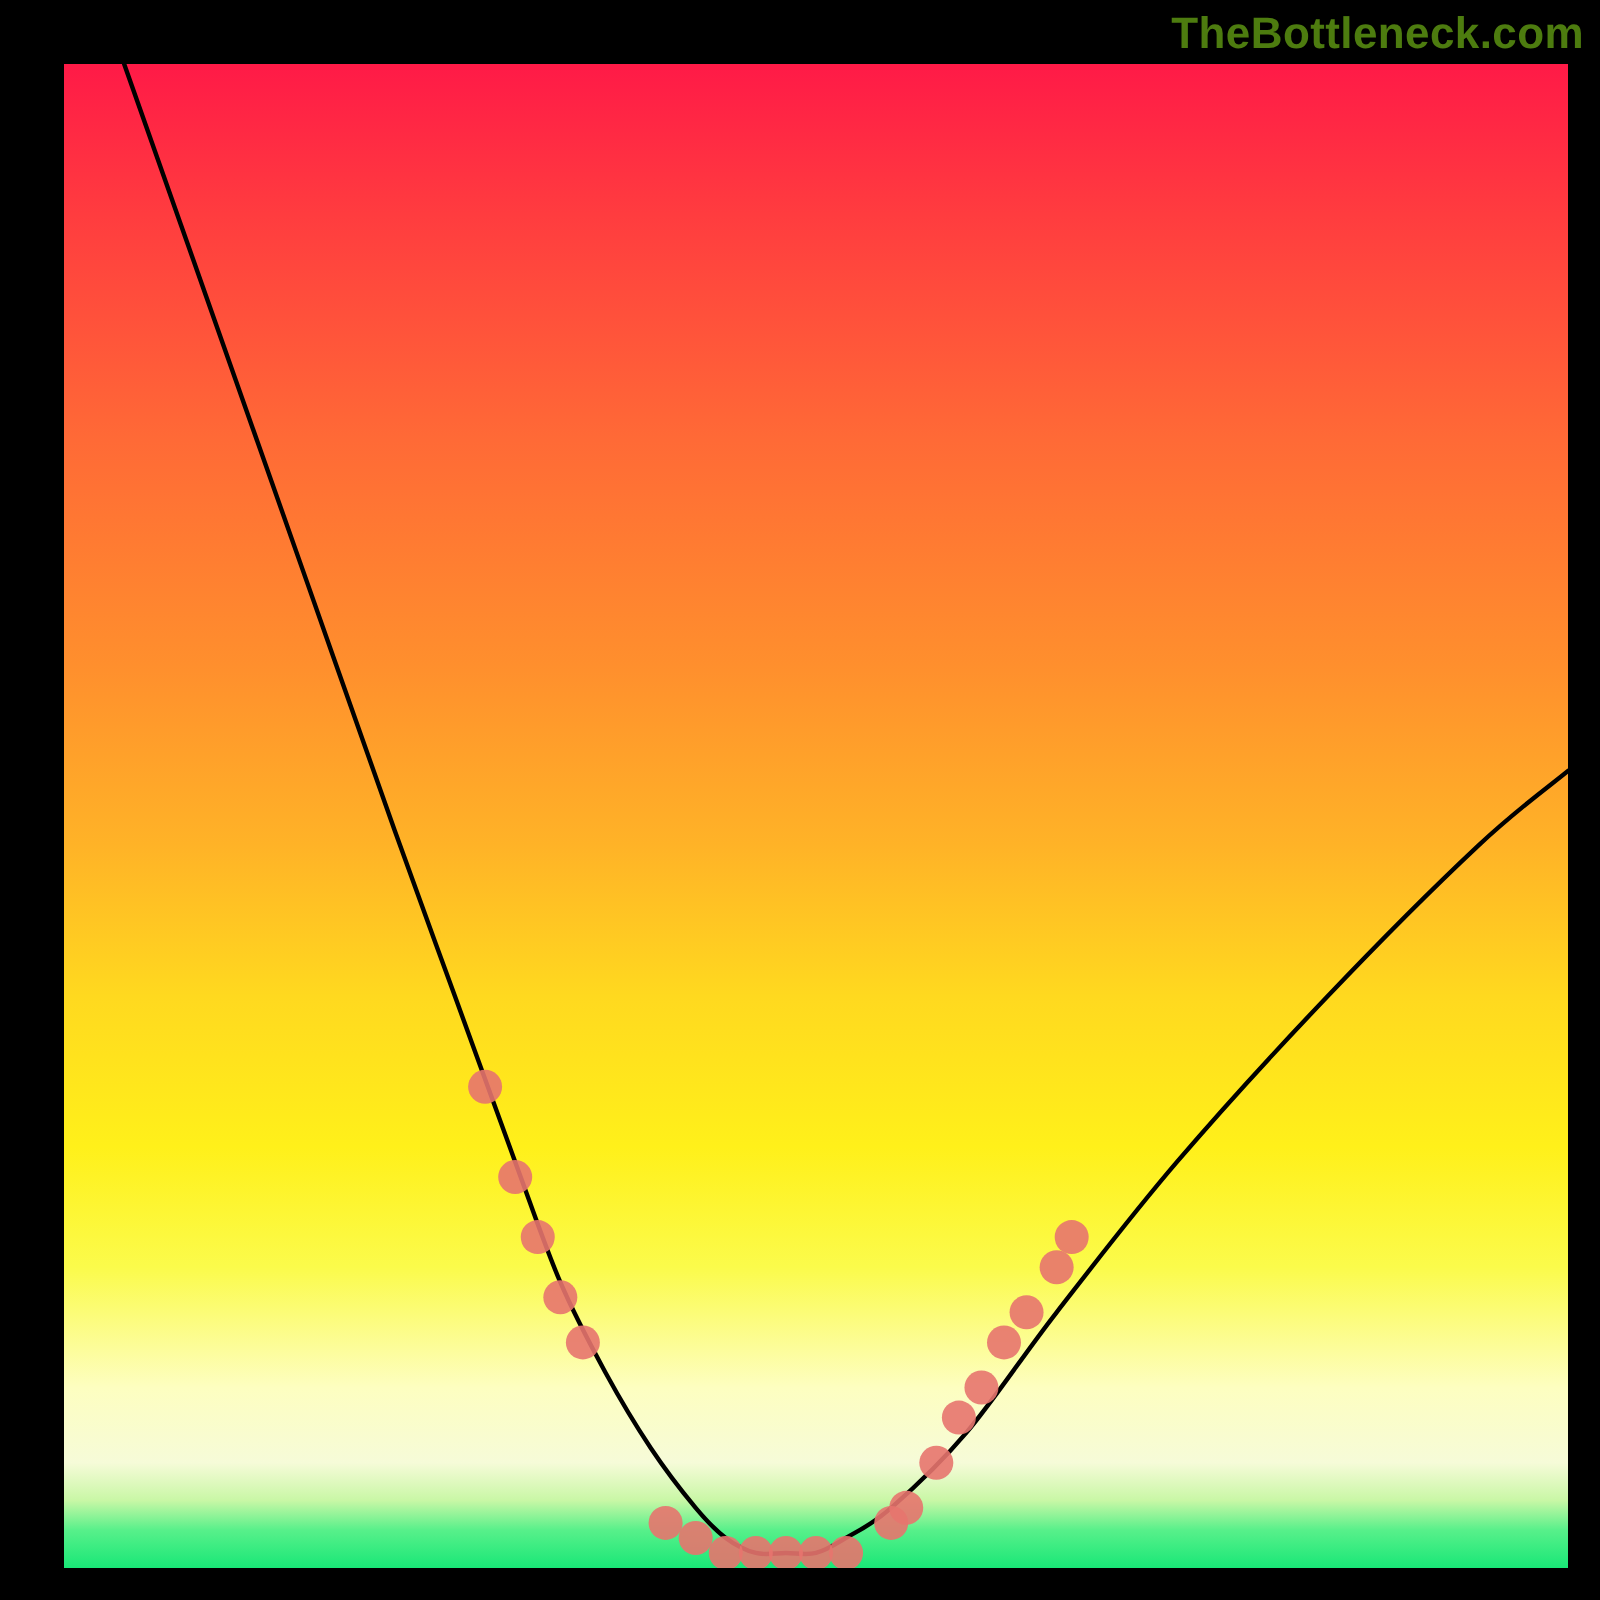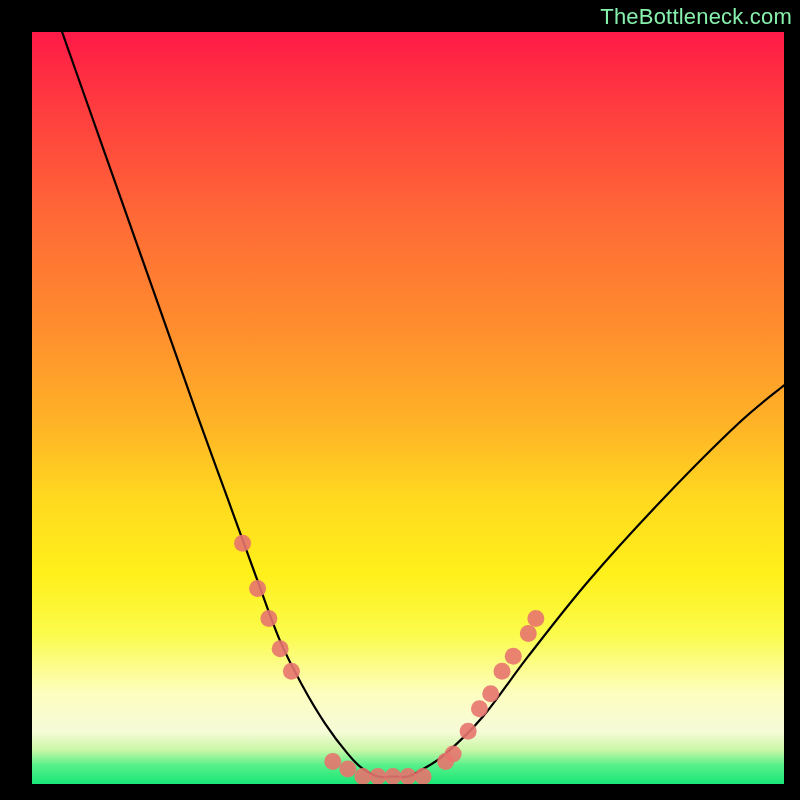--- a/index.html
+++ b/index.html
@@ -14,23 +14,23 @@
   .frame {
     position: relative;
     width: 800px;
     height: 800px;
     background: #000;
   }
   .watermark {
     position: absolute;
     top: 4px;
     right: 8px;
-    color: #86efac;
+    color: #4d7c0f;
     font-size: 22px;
-    font-weight: 400;
+    font-weight: 700;
     letter-spacing: 0.2px;
     z-index: 5;
   }
   .plot-area {
     position: absolute;
     left: 32px;
     top: 32px;
     width: 752px;
     height: 752px;
     

